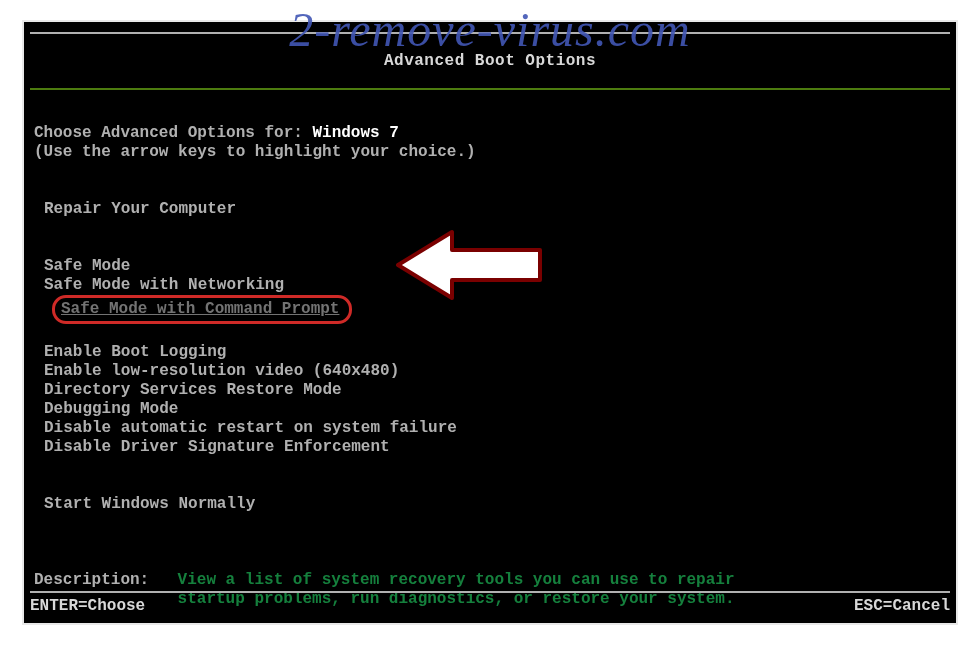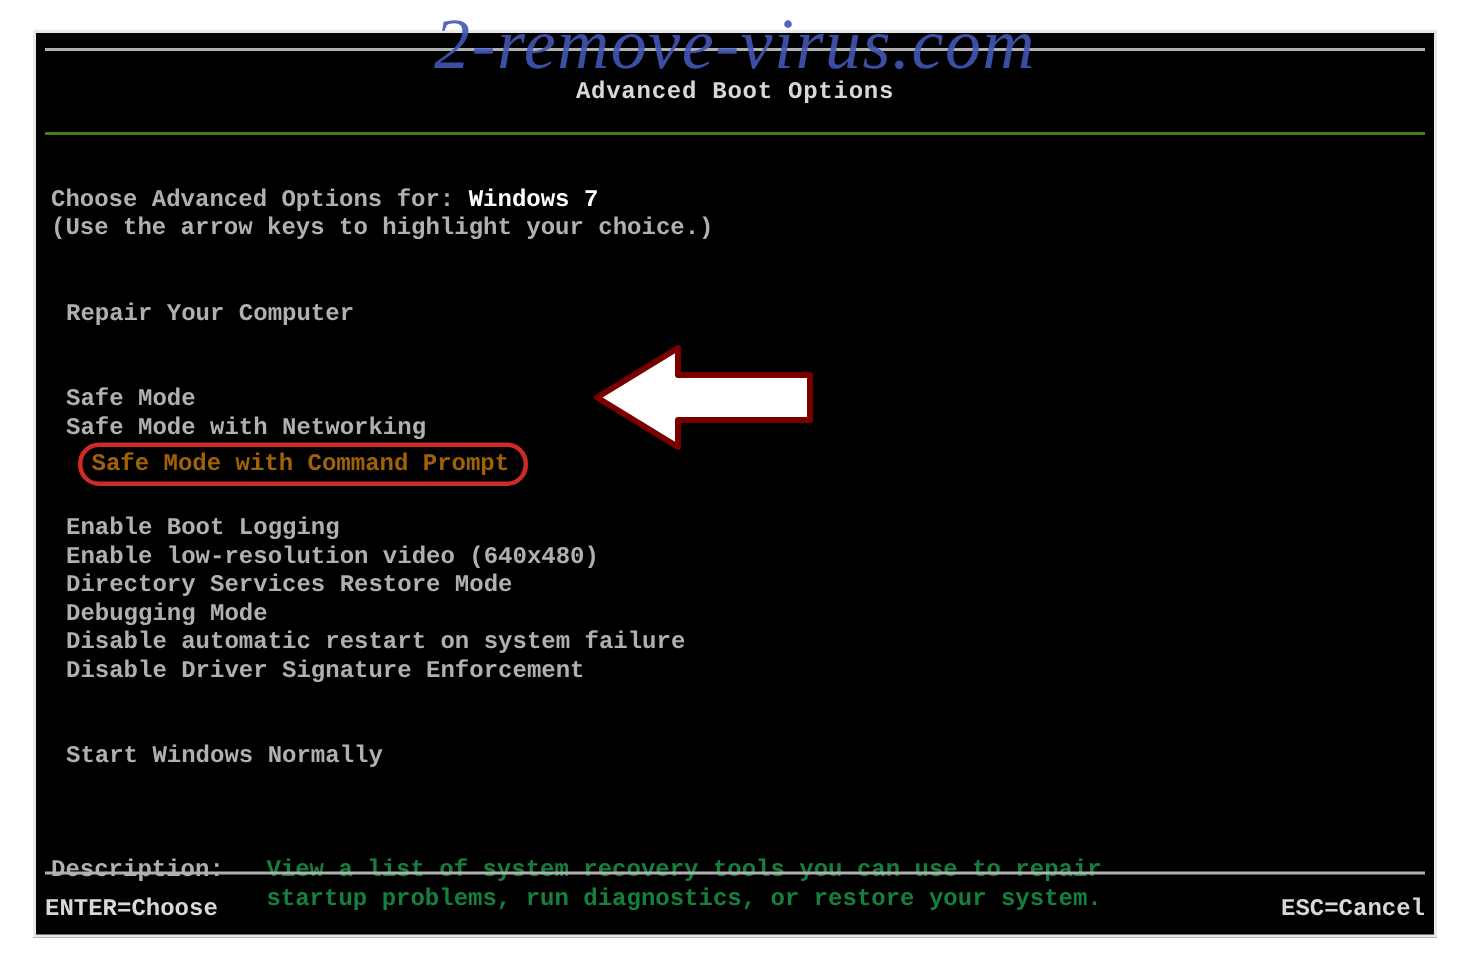--- a/index.html
+++ b/index.html
@@ -62,37 +62,38 @@
     display: inline-block;
     margin-left: 12px;
     padding: 0 2px;
   }
   .option.highlight {
     position: relative;
     border: 3px solid #cf2a27;
     border-radius: 14px;
     padding: 2px 10px 2px 6px;
     margin-left: 22px;
-    color: #a16207;
+    color: #737373;
+    text-decoration: underline;
   }
   .block-space { height: 19px; }
   .block-space2 { height: 38px; }
   .desc-row {
     padding-left: 4px;
     white-space: nowrap;
   }
   .desc-label { display:inline-block; width: 134px; vertical-align: top;}
   .desc-text  { display:inline-block; color:#15803d; }
   .footer {
     position: absolute;
     left: 6px;
     right: 6px;
     bottom: 8px;
     border-top: 2px solid #b0b0b0;
-    padding-top: 14px;
+    padding-top: 4px;
     font-size: 16px;
     color:#d8d8d8;
     display:flex;
     justify-content: space-between;
     text-align: center;
   }
   .arrow {
     position: absolute;
     left: 366px;
     top: 204px;

